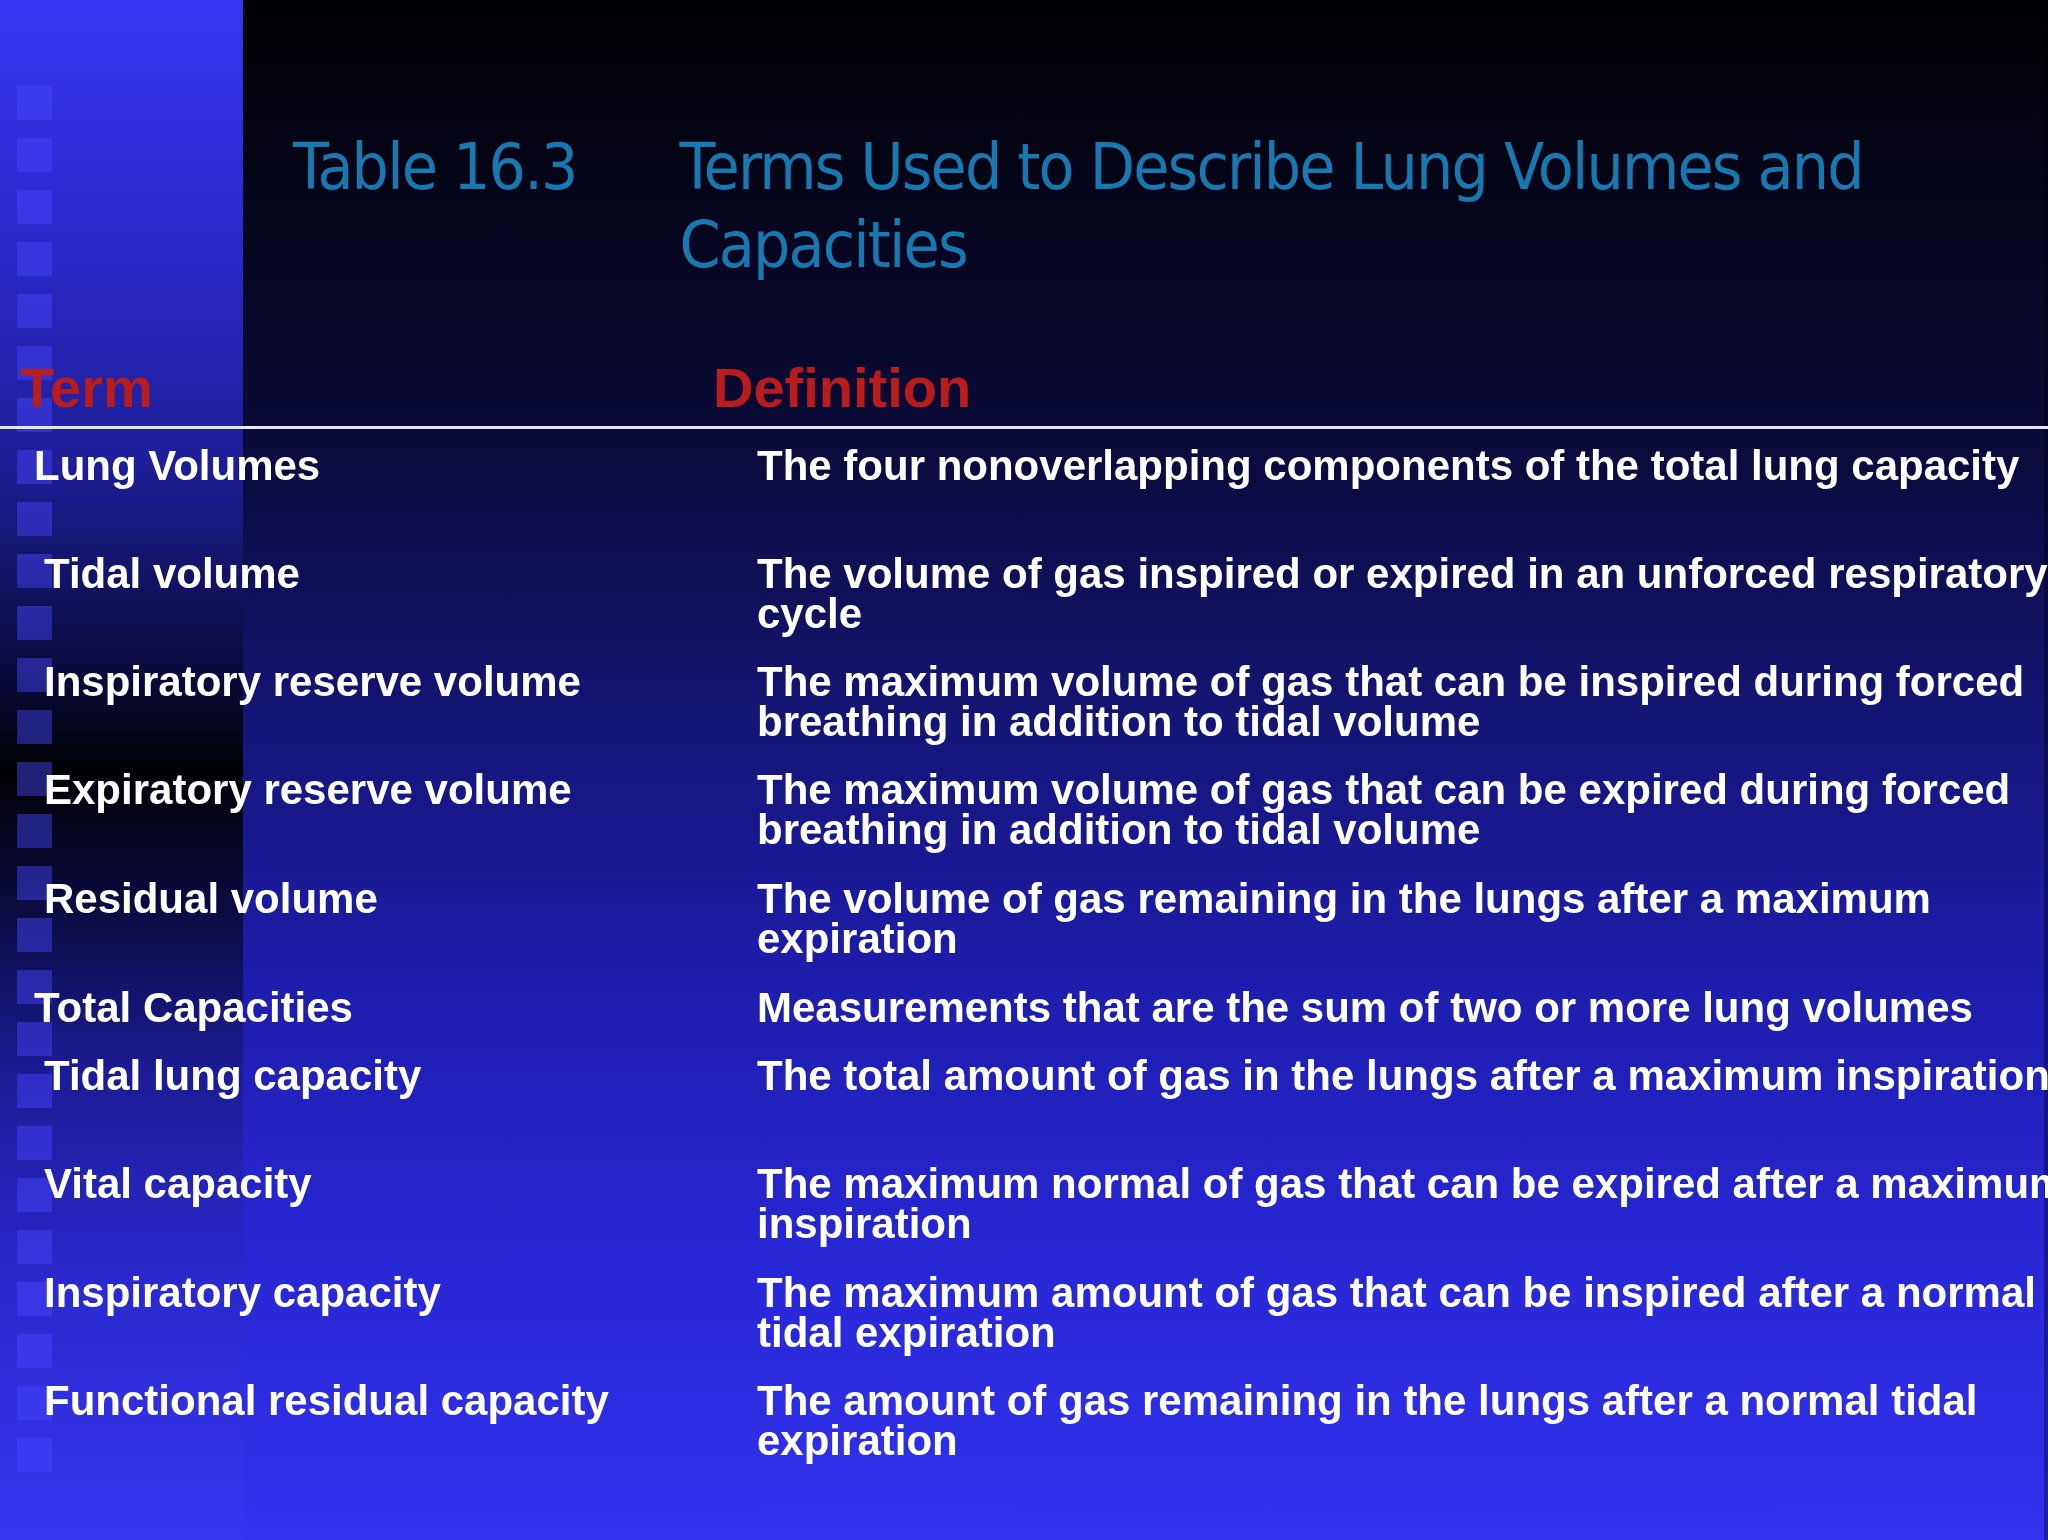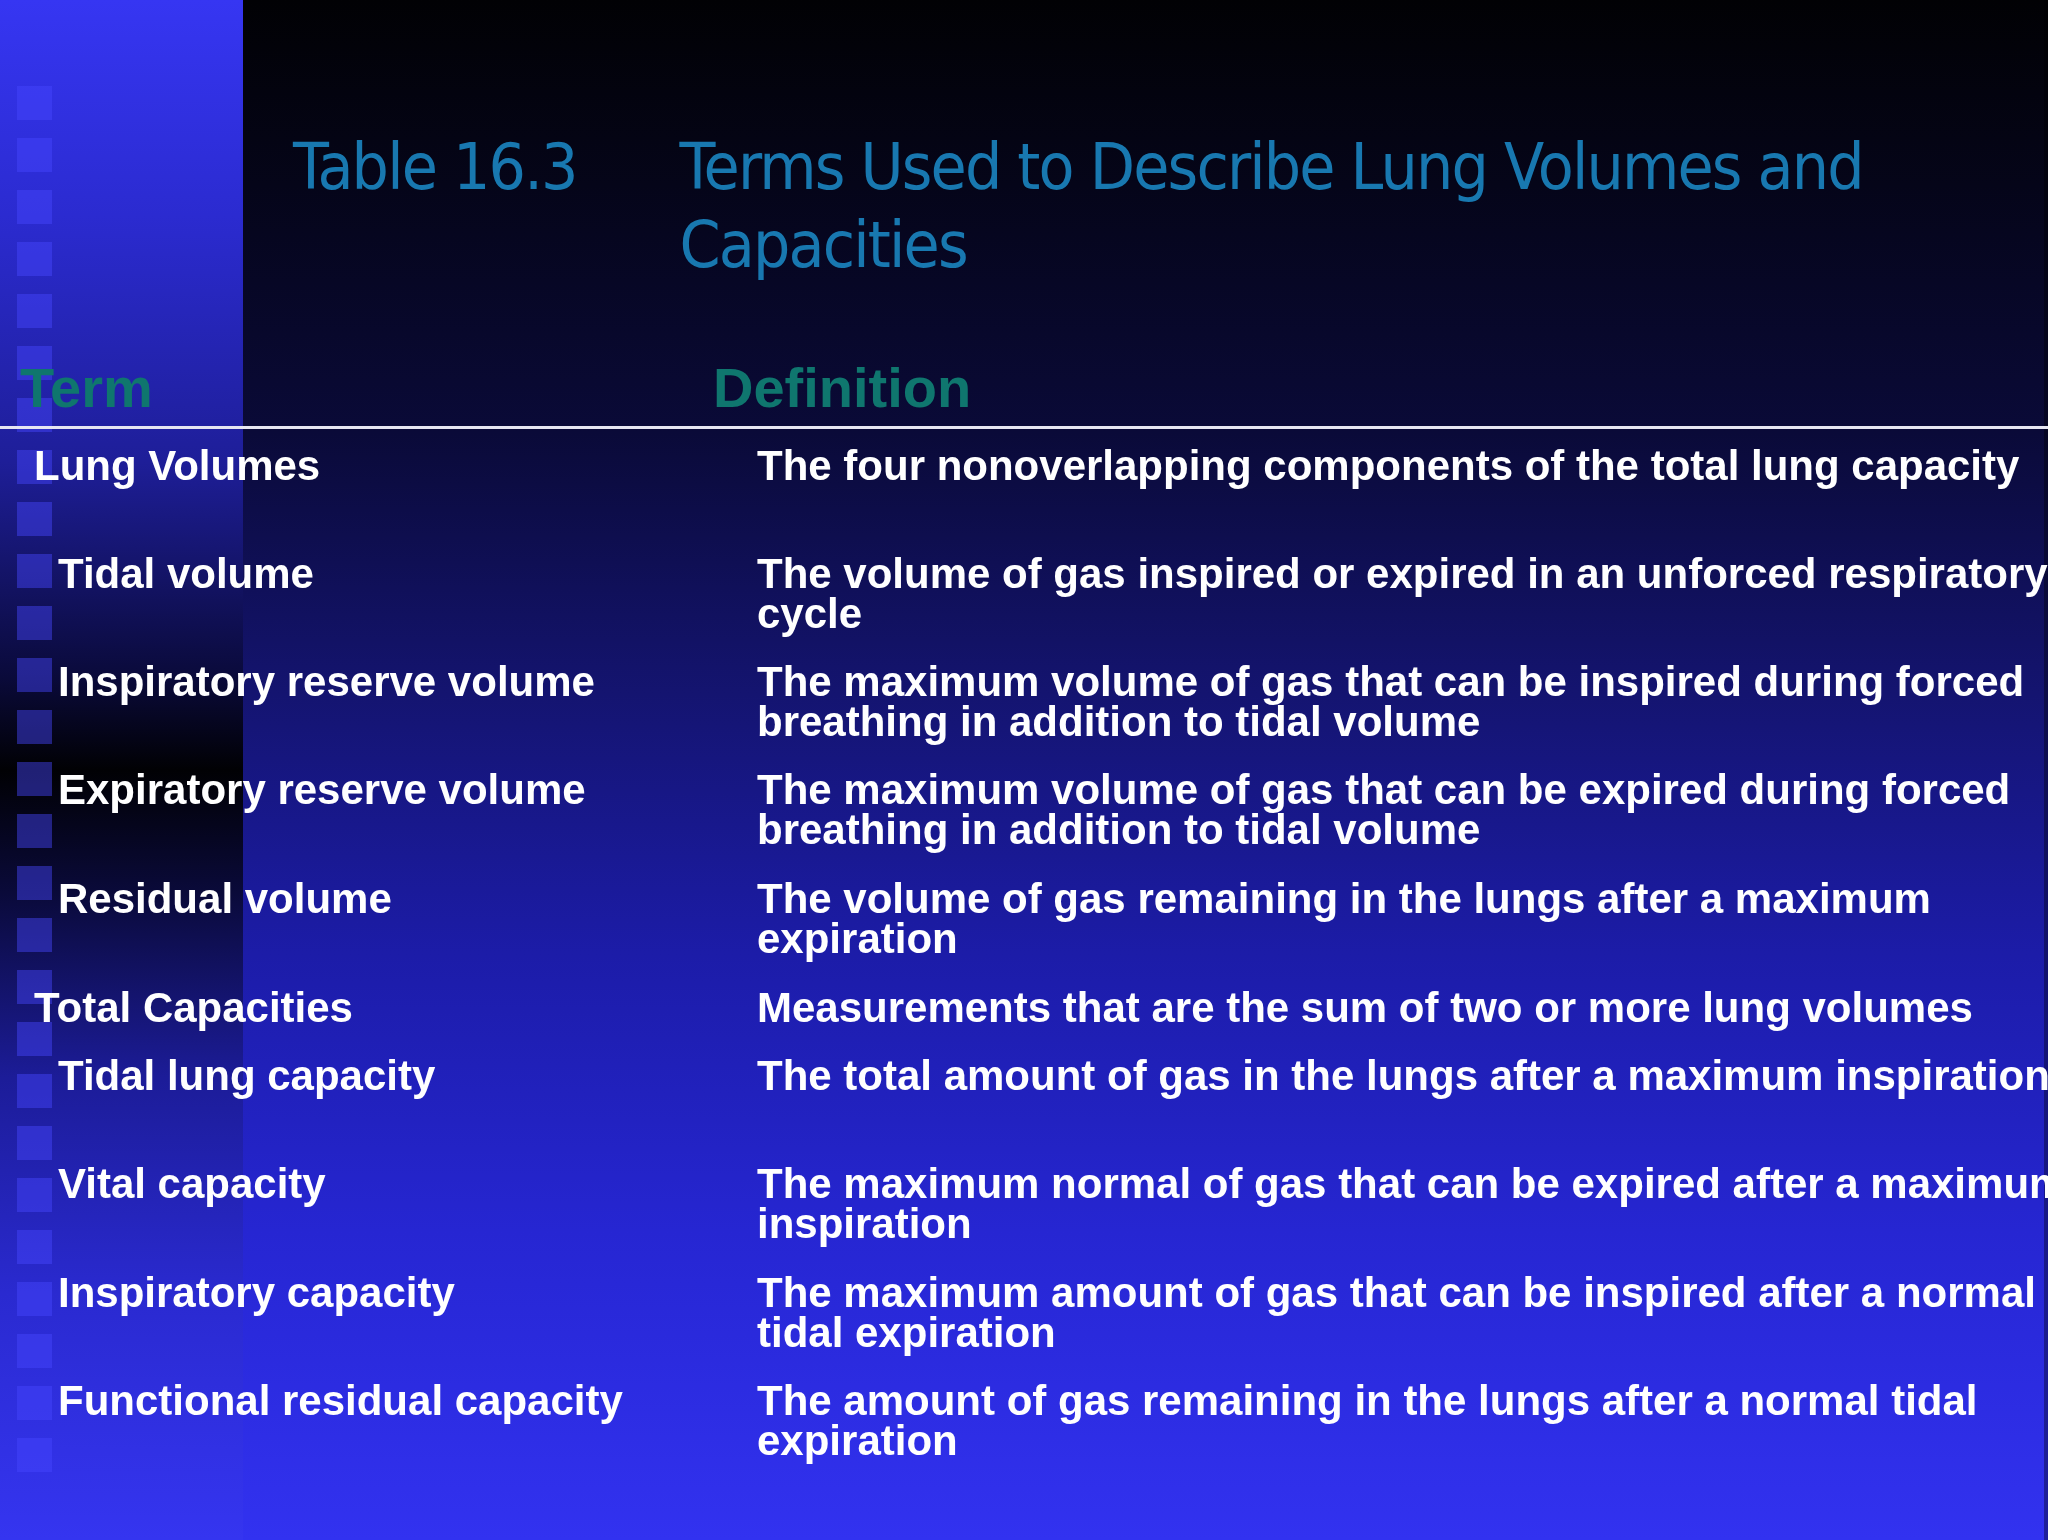--- a/index.html
+++ b/index.html
@@ -17,27 +17,27 @@
   .right-edge { position:absolute; right:0; top:0; width:4px; height:1540px; background:rgba(0,0,0,0.35); }
 
   .title {
     position:absolute; top:128px; left:293px; color:#1878b0;
     font-family: "DejaVu Sans", sans-serif; font-size:64px; letter-spacing:-2px;
     line-height:78px; transform:scaleX(0.92); transform-origin:left top;
   }
   .title .num { position:absolute; left:0; top:0; white-space:nowrap; }
   .title .text { position:absolute; left:420px; top:0; width:1480px; }
 
-  .hdr { position:absolute; top:355px; color:#0f766e; font-weight:bold; font-size:56px; }
+  .hdr { position:absolute; top:355px; color:#b91c1c; font-weight:bold; font-size:56px; }
   .hdr-term { left:20px; }
   .hdr-def { left:713px; }
   .rule { position:absolute; left:0; top:426px; width:2048px; height:3px; background:#e6e6f2; }
 
   .row { position:absolute; left:0; width:2048px; color:#fff; font-weight:bold; font-size:42px; }
-  .term { position:absolute; left:58px; top:0; white-space:nowrap; }
+  .term { position:absolute; left:44px; top:0; white-space:nowrap; }
   .term.group { left:34px; }
   .def { position:absolute; left:713px; top:0; width:1330px; line-height:40px;margin-left:44px; }
   .term, .def { line-height:40px; }
 </style>
 </head>
 <body>
 
 <div class="left-panel">
   <div class="squares">
     <div class="sq" style="top:86px"></div>

